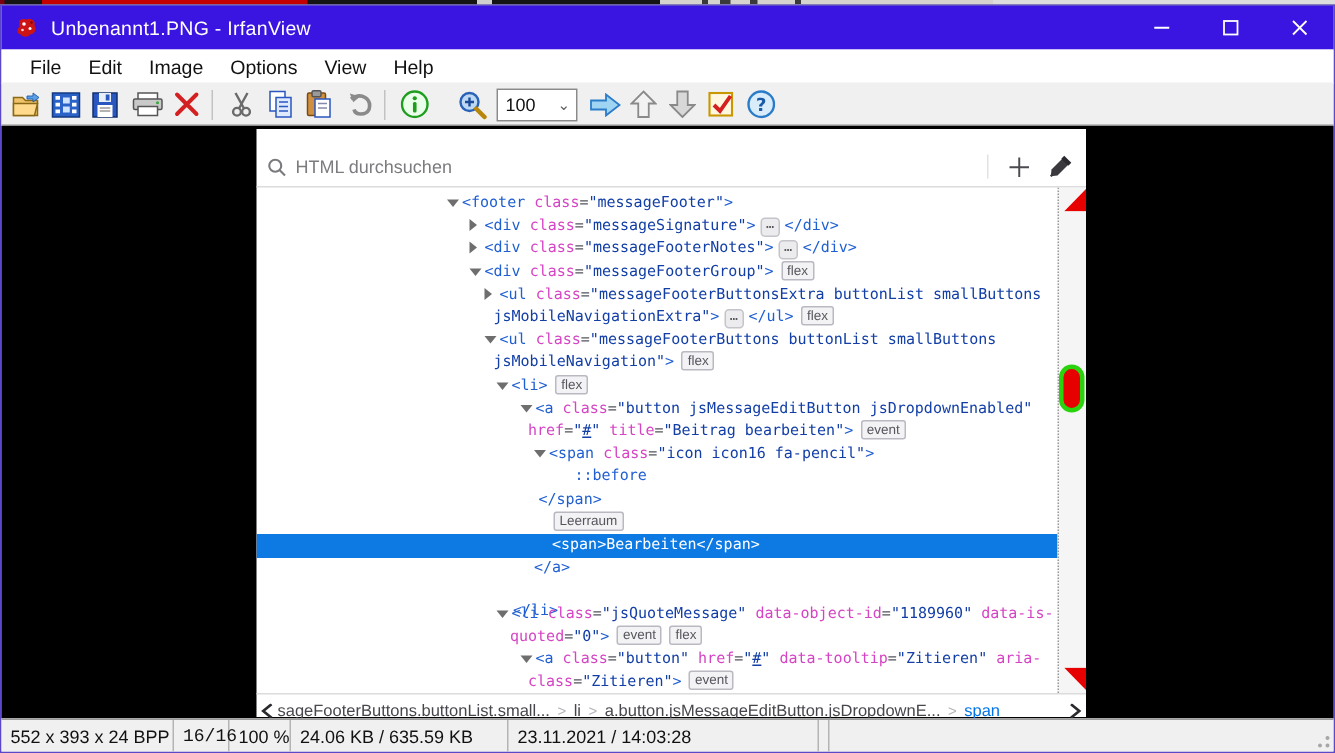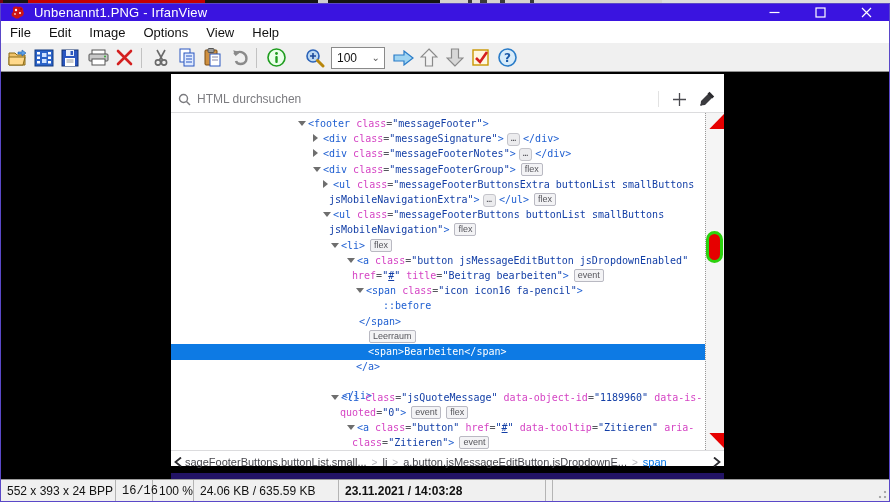--- a/index.html
+++ b/index.html
@@ -3,29 +3,29 @@
 <meta charset="utf-8">
 <style>
   html,body{margin:0;padding:0;}
   body{width:890px;height:502px;position:relative;background:#000;font-family:"Liberation Sans",sans-serif;overflow:hidden;}
   
   .topstrip{position:absolute;left:0;top:0;width:890px;height:3px;background:#141414;}
   .topstrip .seg{position:absolute;top:0;height:3px;}
   
   .win{position:absolute;left:0;top:3px;width:888px;height:497px;border:1px solid #5a48c8;background:#f0f0f0;display:flex;flex-direction:column;}
   
-  .titlebar{height:17px;background:#3a14e0;display:flex;align-items:center;color:#fff;flex:none;}
+  .titlebar{height:29px;background:#3a14e0;display:flex;align-items:center;color:#fff;flex:none;}
   .titlebar .appicon{width:16px;height:16px;margin:0 8px 0 9px;flex:none;}
   .titlebar .ttl{font-size:13px;letter-spacing:.2px;}
   .capbtns{margin-left:auto;display:flex;height:100%;}
   .capbtn{width:46px;height:100%;display:flex;align-items:center;justify-content:center;}
   
   .menubar{height:22px;background:#fff;display:flex;align-items:center;font-size:13px;color:#111;flex:none;border-bottom:1px solid #f0f0f0;}
   .menu-item{padding:2px 9px;}
-  .menu-item:first-child{margin-left:0;}
+  .menu-item:first-child{margin-left:10px;}
   
   .toolbar{height:27px;background:#f0f0f0;border-bottom:1px solid #8f8f8f;display:flex;align-items:center;flex:none;}
   .tbtn{width:24px;height:24px;display:flex;align-items:center;justify-content:center;margin-left:2px;flex:none;}
   .tsep{width:1px;height:20px;background:#c2c2c2;margin:0 5px;flex:none;}
   .zoomcombo{width:52px;height:20px;background:#fff;border:1px solid #8a8a8a;display:flex;align-items:center;font-size:12px;color:#111;margin-left:4px;flex:none;}
   .zoomcombo .zval{padding-left:5px;flex:1;}
   .zoomcombo .zchev{color:#5a5a5a;font-size:10px;padding-right:4px;}
   
   .canvas{flex:1;background:#000;position:relative;overflow:hidden;}
   
@@ -394,18 +394,18 @@
       <div class="dt-strip"></div>
     </div>
   </div>
 
   <div class="statusbar" id="statusbar">
 
   <div class="scell" style="width: 115px;">552 x 393 x 24 BPP</div>
       <div class="scell" style="width: 37px; font-family: Liberation Mono, monospace;">16/16</div>
       <div class="scell" style="width: 41px;">100 %</div>
       <div class="scell" style="width: 145px;">24.06 KB / 635.59 KB</div>
-      <div class="scell" style="width: 207px; font-weight: bold;">23.11.2021 / 14:03:28</div>
+      <div class="scell" style="width: 207px;">23.11.2021 / 14:03:28</div>
       <div class="scell"></div>
       <div class="grip"></div>
     </div>
 
 </div>
 
 </body></html>

